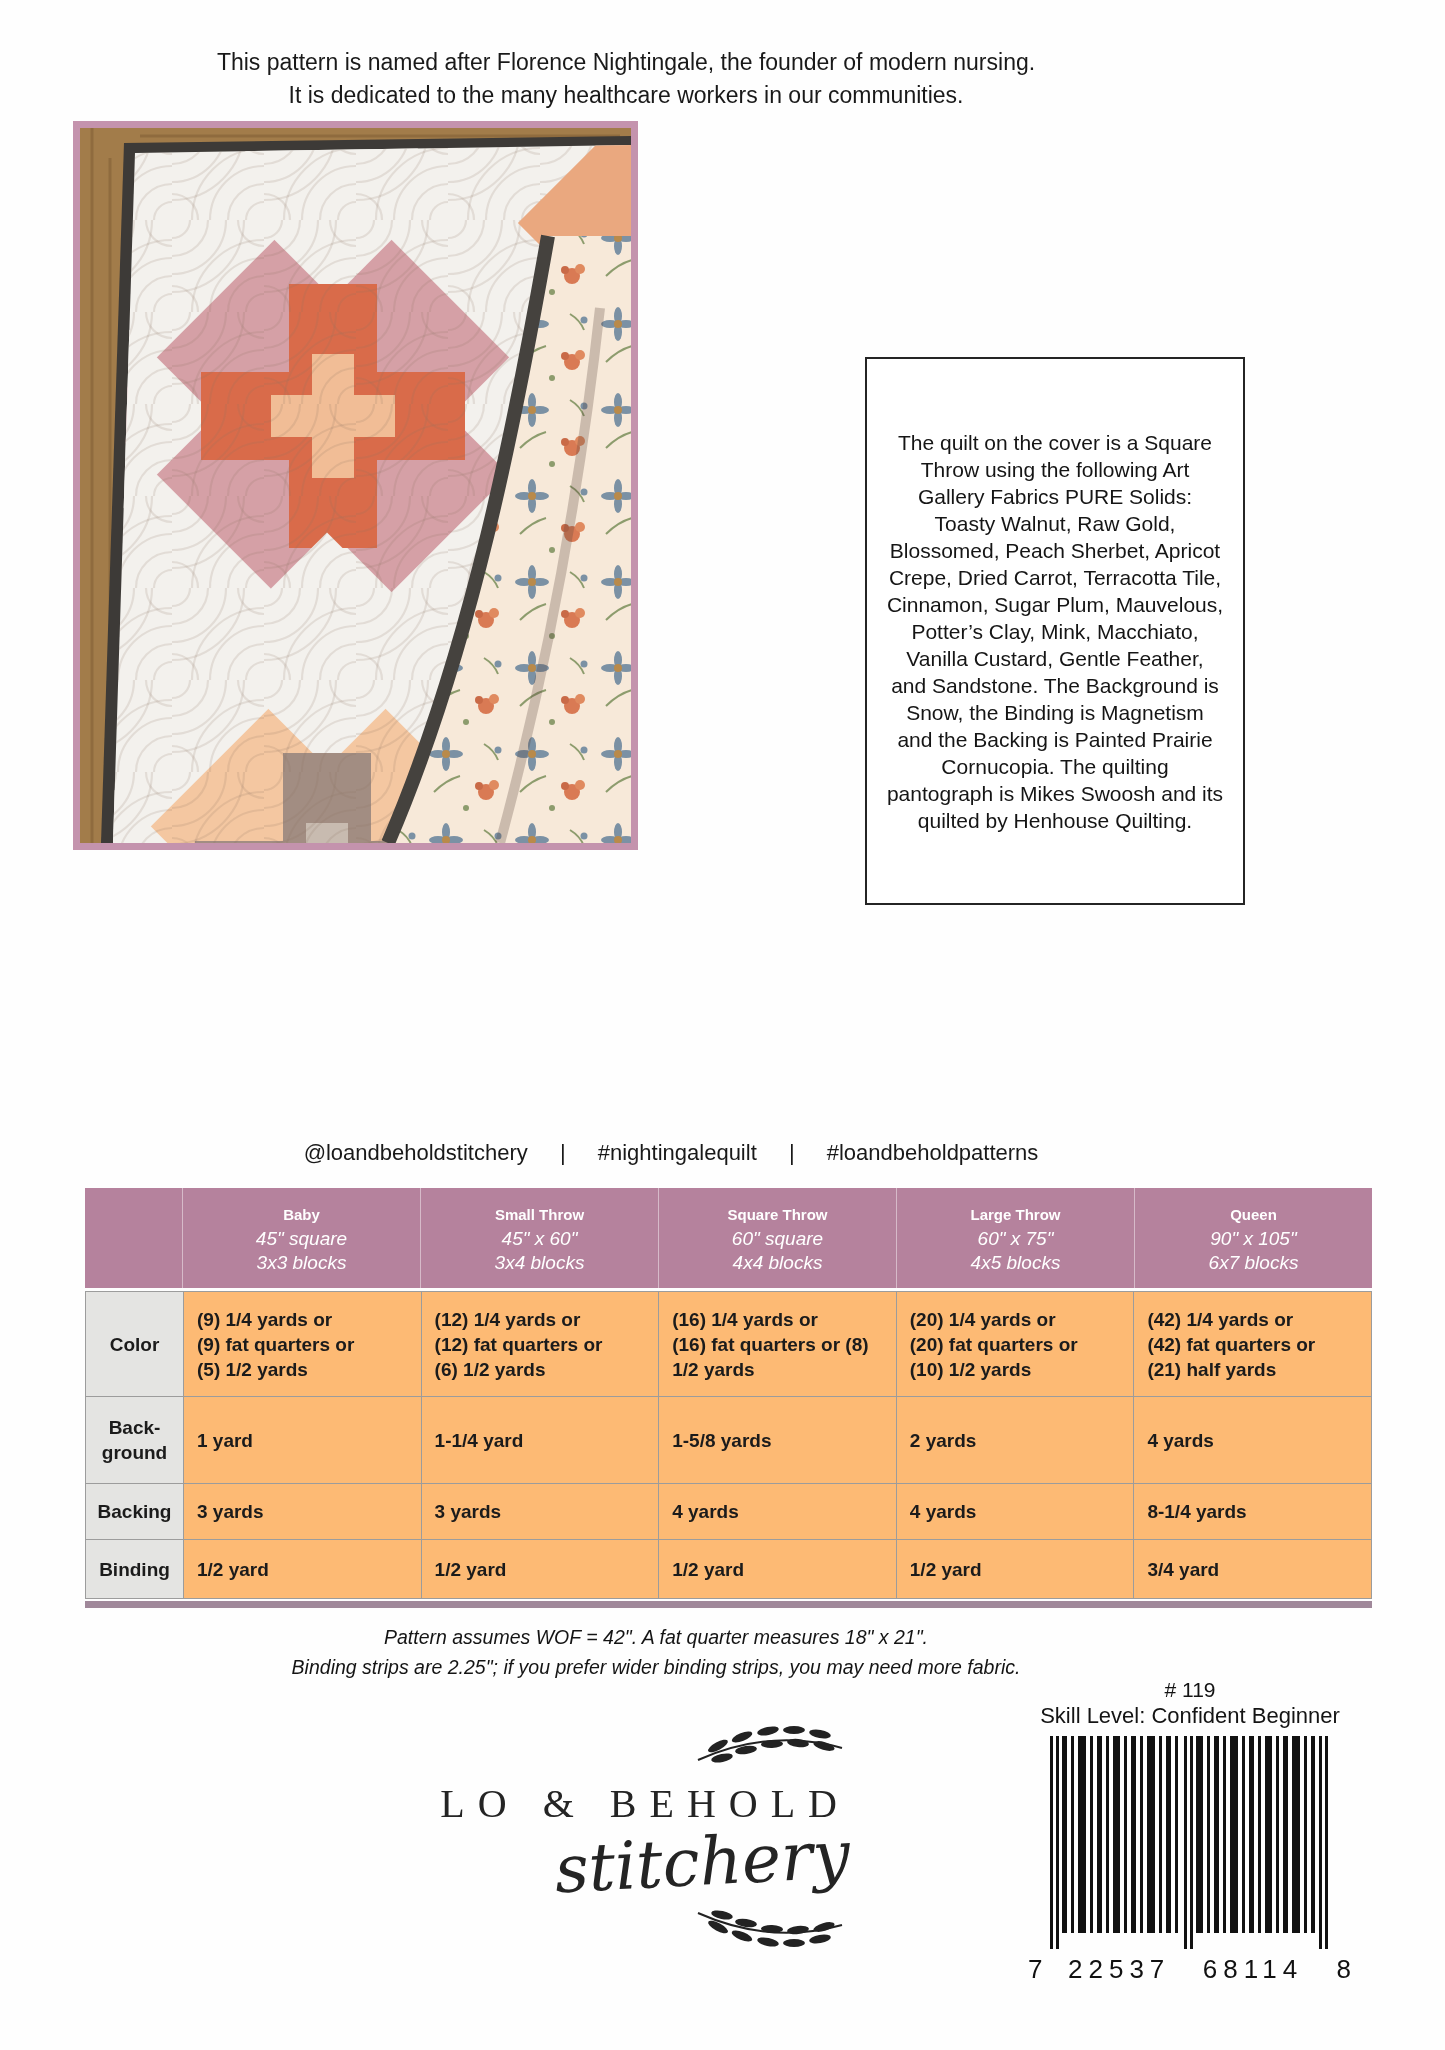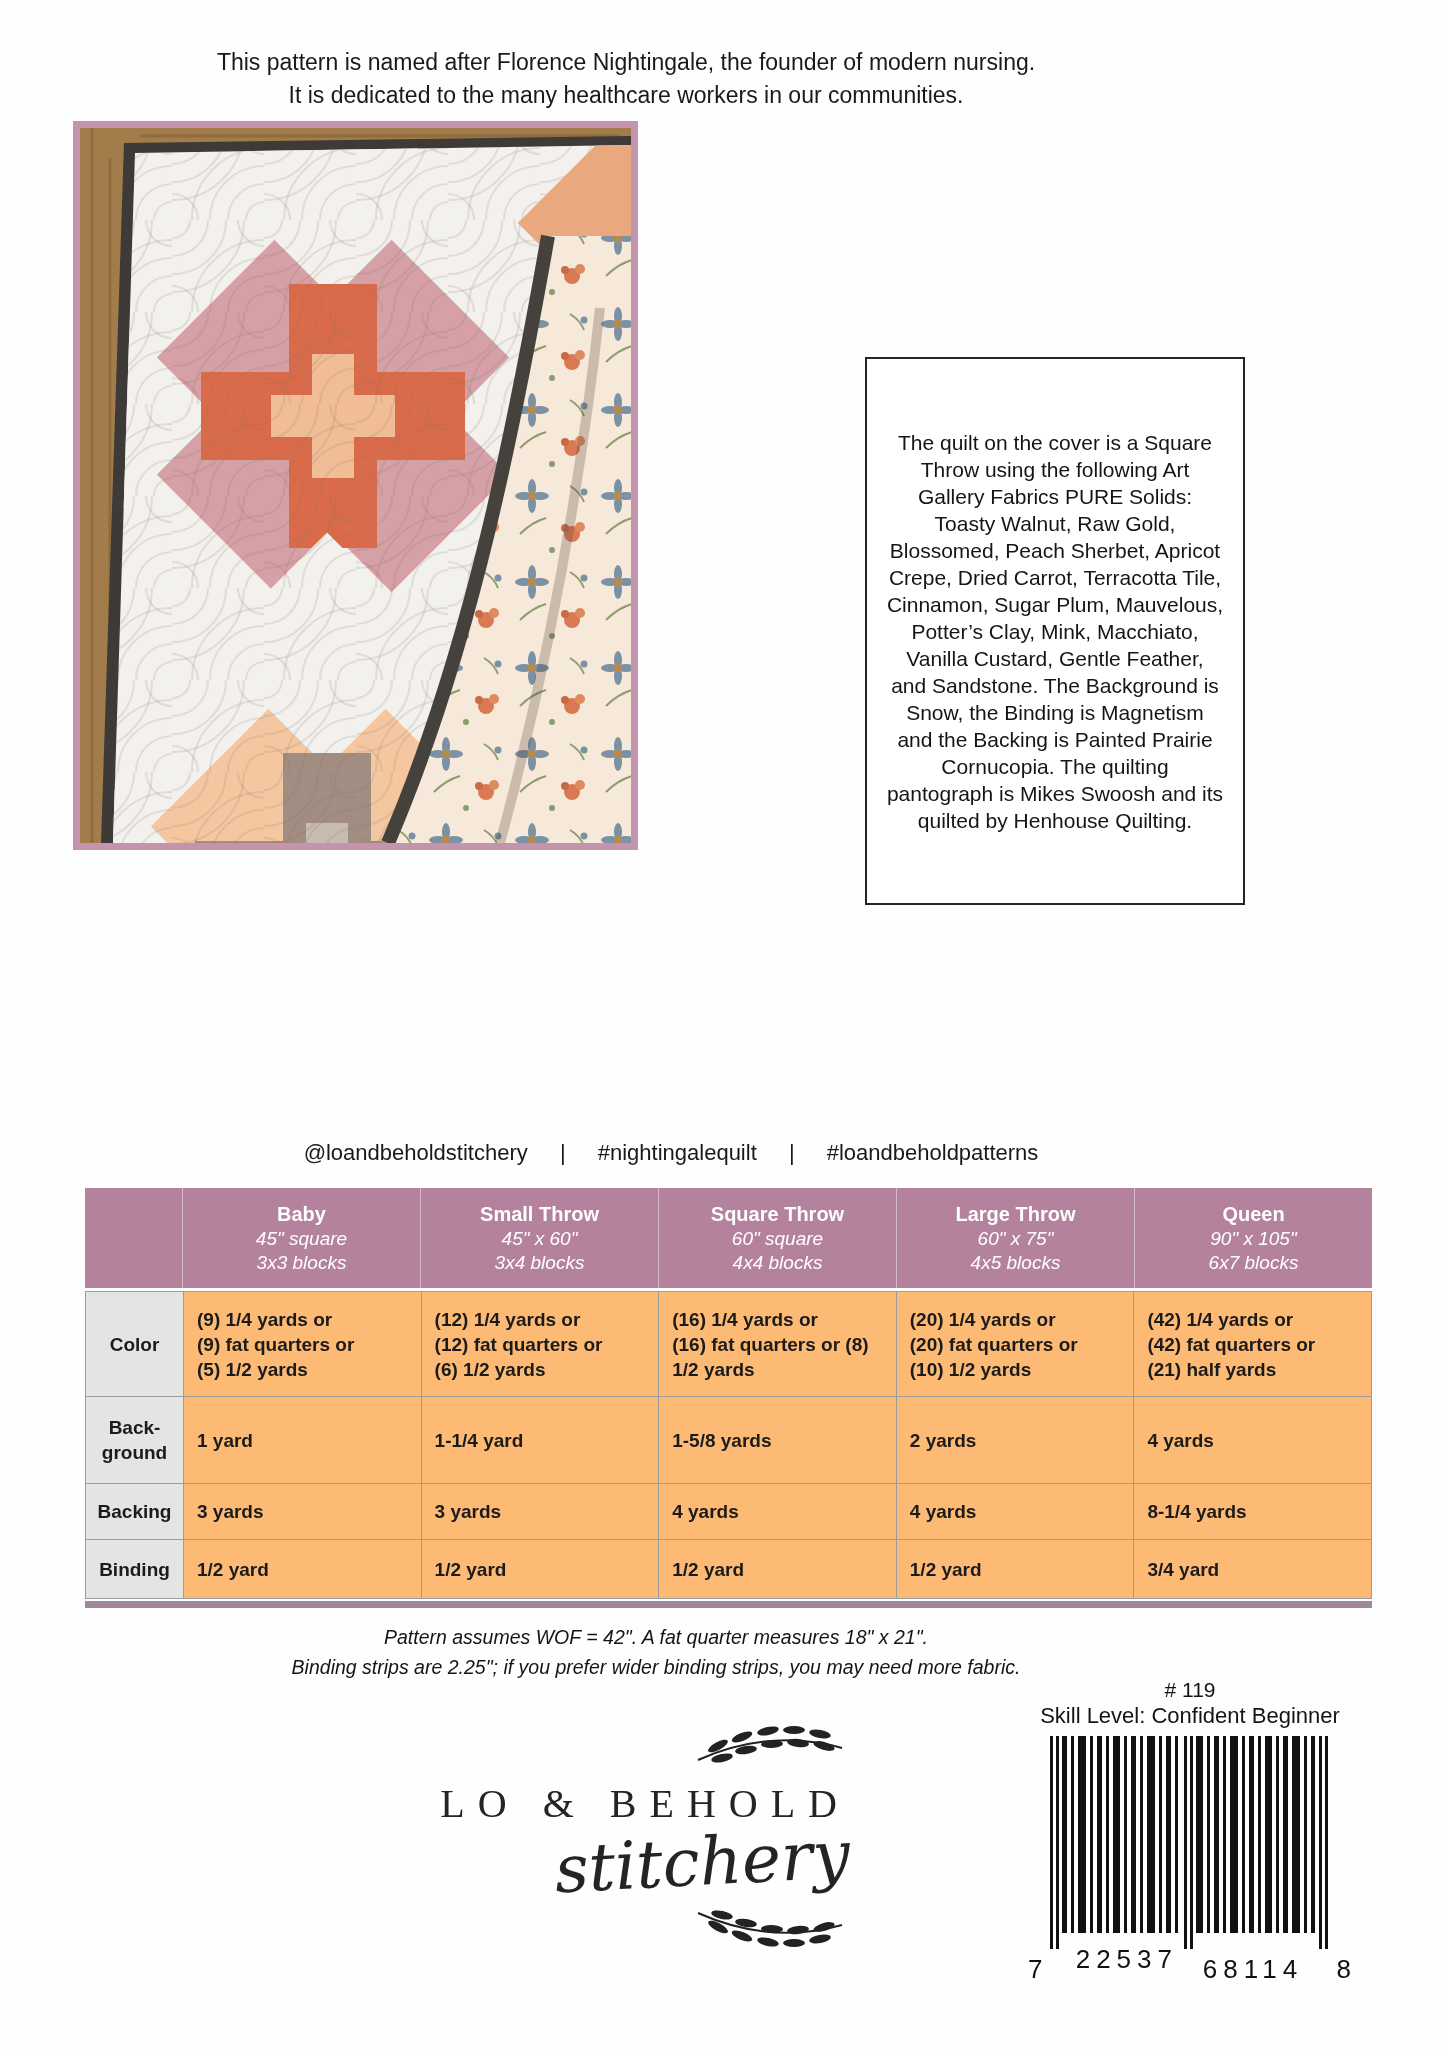--- a/index.html
+++ b/index.html
@@ -29,21 +29,21 @@
   .social .sep{margin:0 26px;}
 
   
   .size-table{left:85px;top:1188px;width:1287px;}
   .thead{
     display:grid;grid-template-columns:97px repeat(5,1fr);
     background:var(--accent,#b5829d);height:100px;
   }
   .thead .hcell{display:flex;flex-direction:column;align-items:center;justify-content:center;color:#ffffff;}
   .thead .hcell + .hcell{border-left:1px solid rgba(255,255,255,0.45);}
-  .hname{font-weight:bold;font-size:20px;line-height:25px;}
+  .hname{font-weight:bold;font-size:15px;line-height:25px;}
   .hsub{font-style:italic;font-size:19px;line-height:24px;}
   .tbody{
     display:grid;grid-template-columns:97px repeat(5,1fr);
     gap:1px;background:#9c9c9c;border:1px solid #9c9c9c;margin-top:3px;
   }
   .cell{background:#fdba74;display:flex;align-items:center;font-size:19px;line-height:25px;padding:6px 6px 6px 13px;box-sizing:border-box;font-weight:bold;}
   .labelcell{background:var(--table-label-bg,#e4e4e2);justify-content:center;font-weight:bold;text-align:center;padding:6px;}
   .r1{min-height:104px;}
   .r2{min-height:86px;}
   .r3{min-height:55px;}
@@ -56,21 +56,21 @@
 
   
   .footer-right{left:990px;top:1678px;width:400px;text-align:center;color:#141414;}
   .pattern-number{font-size:21px;line-height:24px;}
   .skill-level{font-size:22px;line-height:27px;}
 
   
   .barcode{left:1030px;top:1736px;width:315px;height:252px;}
   .bdigit{position:absolute;font-size:26px;color:#111;}
   .bd-left{left:-2px;top:218px;}
-  .bd-g1{left:38px;top:208px;width:110px;text-align:right;letter-spacing:6px;}
+  .bd-g1{left:38px;top:218px;width:110px;text-align:left;letter-spacing:6px;}
   .bd-g2{left:168px;top:218px;width:110px;text-align:center;letter-spacing:6px;}
   .bd-right{right:-6px;top:218px;}
 
   
   .logo{left:430px;top:1712px;width:420px;text-align:right;color:#242424;}
   .logo-title{font-family:"Liberation Serif",serif;font-size:40px;letter-spacing:13px;margin-top:6px;white-space:nowrap;}
   .logo-script{font-family:"DejaVu Serif",serif;font-style:italic;font-size:66px;line-height:74px;margin-top:2px;transform:rotate(-3deg);}
   .laurel{display:inline-block;}
 </style>
 </head>

